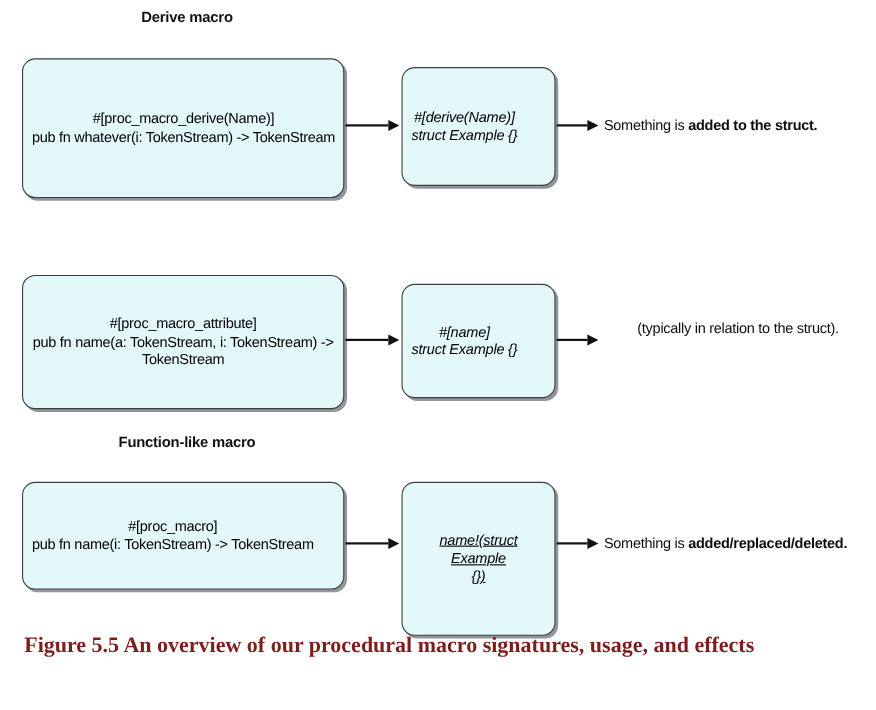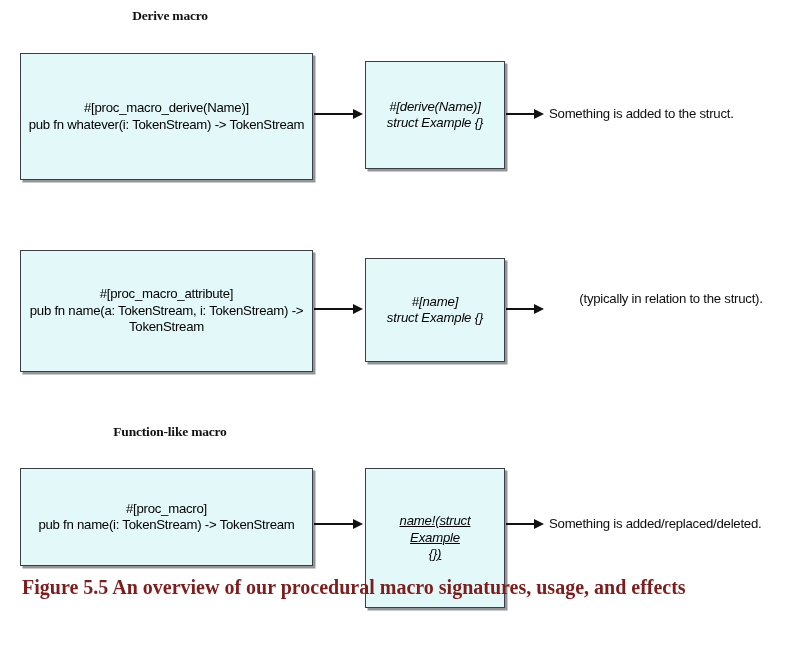--- a/index.html
+++ b/index.html
@@ -25,48 +25,46 @@
   }
 
   
   .row {
     position: absolute;
     left: 0;
     width: 796px;
   }
   .row-derive     { top: 0px;   height: 200px; }
   .row-attribute  { top: 196px; height: 200px; }
-  .row-function   { top: 416px; height: 175px; }
+  .row-function   { top: 386px; height: 175px; }
 
   
   .row-title {
     position: absolute;
     top: 8px;
     left: 20px;
     width: 300px;
     text-align: center;
     font-size: 13.5px;
     font-weight: bold;
     letter-spacing: -0.2px;
     color: #111111;
     white-space: nowrap;
-    font-family: Liberation Serif, serif;
   }
 
   
   .node {
     position: absolute;
     box-sizing: border-box;
     background: #e2f8f9;
     border: 1.6px solid #3b3f45;
-    border-radius: 0;
+    border-radius: 12px;
     box-shadow: 2.5px 2.5px 0px rgba(60,62,68,0.55);
     display: flex;
     align-items: center;
-    justify-content: center;
     text-align: center;
     padding: 4px 8px;
     line-height: 1.25;
   }
   .node-signature {
     left: 20px;
     width: 293px;
     font-size: 13.2px;
     letter-spacing: -0.25px;
   }
@@ -118,21 +116,21 @@
   
   .effect {
     position: absolute;
     left: 549px;
     width: 244px;
     font-size: 13.2px;
     letter-spacing: -0.25px;
     line-height: 1.35;
     color: #0d0d0d;
   }
-  .effect b { font-weight: normal; }
+  .effect b { font-weight: bold; }
   .effect .l1, .effect .l2 { display: block; }
   .row-derive    .effect { top: 105px; text-align: left; }
   .row-attribute .effect { top: 94px;  text-align: center; }
   .row-function  .effect { top: 99px;  text-align: left; }
 
   
   .caption {
     position: absolute;
     left: 22px;
     top: 572px;

